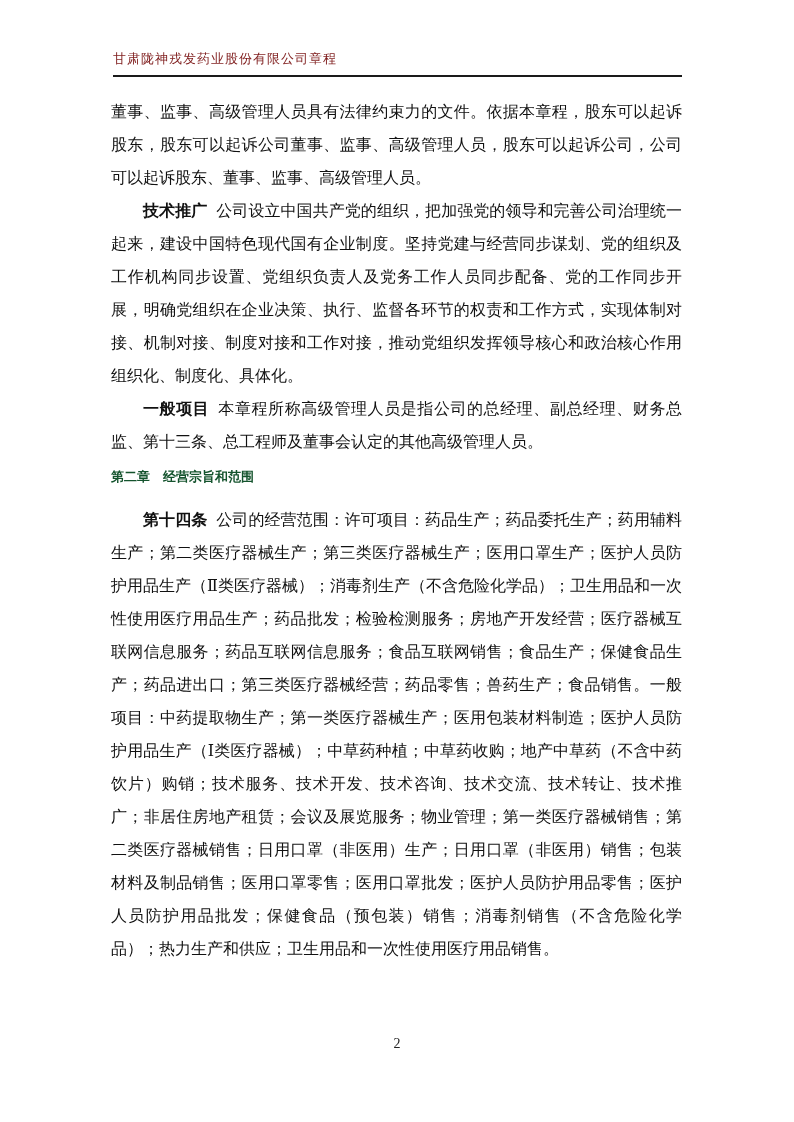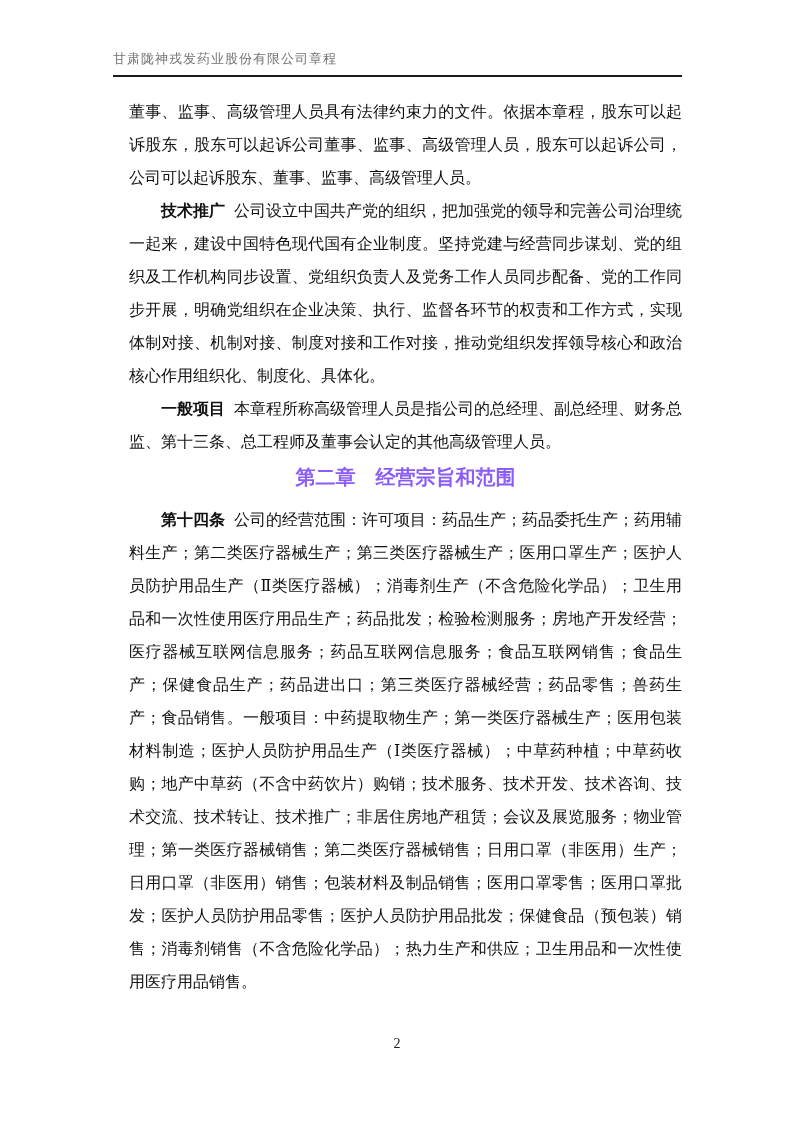--- a/index.html
+++ b/index.html
@@ -13,53 +13,53 @@
     font-family: "Liberation Serif", "DejaVu Serif", serif;
     color: #111111;
   }
   .header {
     position: absolute;
     left: 113px;
     right: 112px;
     top: 50px;
     font-size: 13px;
     letter-spacing: 1px;
-    color: #737373;
+    color: #7f1d1d;
     padding-bottom: 7px;
     border-bottom: 2px solid #1a1a1a;
   }
   .content {
     position: absolute;
-    left: 129px;
+    left: 111px;
     right: 112px;
     top: 95px;
     font-size: 16px;
     line-height: 33px;
     text-align: justify;
     text-justify: inter-ideograph;
   }
   .para {
     margin: 0;
     text-indent: 2em;
   }
   .para.no-indent { text-indent: 0; }
   .art-label {
     font-weight: bold;
     margin-right: 9px;
     font-family: "Liberation Sans", "DejaVu Sans", sans-serif;
   }
   .chapter-heading {
     margin: 5px 0 12px 0;
-    text-align: center;
+    text-align: left;
     font-weight: bold;
-    font-size: 20px;
+    font-size: 13px;
     line-height: 28px;
     text-indent: 0;
     font-family: "Liberation Sans", "DejaVu Sans", sans-serif;
-    color: #8b5cf6;
+    color: #14532d;
   }
   .footer {
     position: absolute;
     left: 0;
     right: 0;
     top: 1036px;
     text-align: center;
     font-size: 14px;
     color: #222222;
   }

